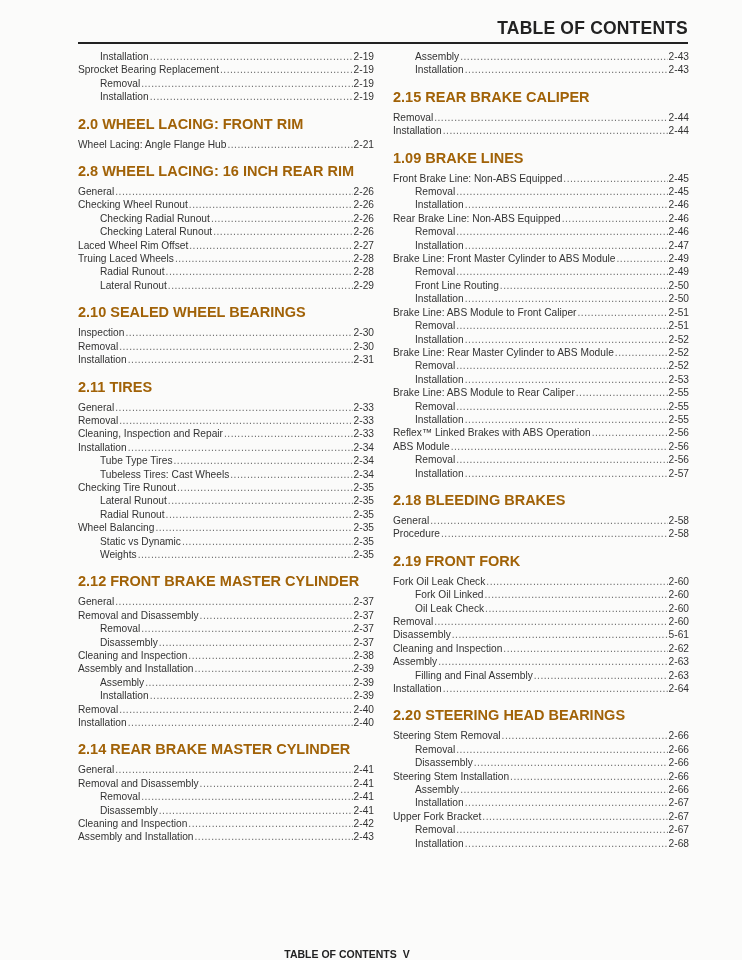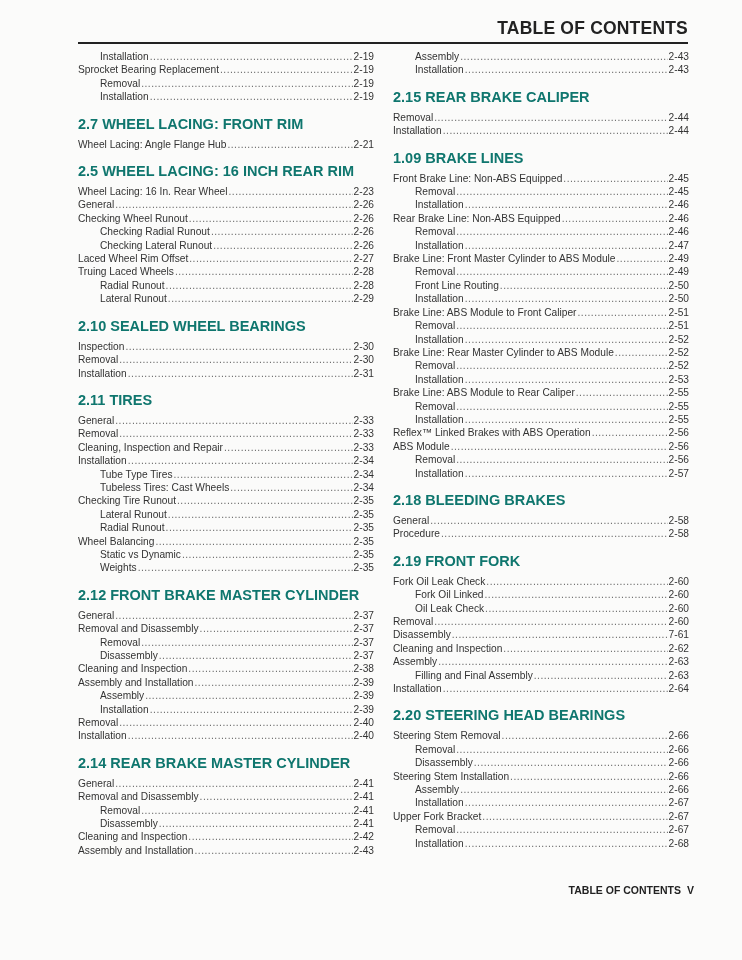--- a/index.html
+++ b/index.html
@@ -20,41 +20,41 @@
   .header-rule {
     position: absolute; left: 78px; top: 42px; width: 610px; height: 2px;
     background: #222;
   }
   .col {
     position: absolute; top: 50px; width: 296px;
   }
   .col.left { left: 78px; }
   .col.right { left: 393px; width: 296px; }
   .section-title {
-    font-size: 14.5px; font-weight: bold; color: #0f766e;
+    font-size: 14.5px; font-weight: bold; color: #a16207;
     margin: 12px 0 5px 0; line-height: 17px;
   }
   .entry {
     display: flex; align-items: baseline;
     font-size: 10.2px; line-height: 13.4px; color: #333;
   }
   .entry.sub { padding-left: 22px; }
   .entry .label { white-space: nowrap; }
   .entry .dots {
     flex: 1; overflow: hidden; white-space: nowrap;
     margin: 0 1px; color: #666;
   }
   .entry .dots::after {
     content: "................................................................................................................................................................";
     letter-spacing: 0.5px;
   }
   .entry .page { white-space: nowrap; }
   .footer {
-    position: absolute; left: 0; top: 884px; width: 694px;
-    text-align: right; font-size: 10.5px; font-weight: bold; color: #222;
+    position: absolute; left: 0; top: 948px; width: 694px;
+    text-align: center; font-size: 10.5px; font-weight: bold; color: #222;
   }
   .footer .num { margin-left: 6px; }
 </style>
 </head>
 <body>
 
 <div class="page-header">TABLE OF CONTENTS</div>
 <div class="header-rule"></div>
 
 <div class="col left">
@@ -74,34 +74,29 @@
         <span class="dots"></span>
         <span class="page">2-19</span>
       </div>
       <div class="entry sub">
         <span class="label">Installation</span>
         <span class="dots"></span>
         <span class="page">2-19</span>
       </div>
     </div>
     <div>
-      <div class="section-title">2.7 WHEEL LACING: FRONT RIM</div>
+      <div class="section-title">2.0 WHEEL LACING: FRONT RIM</div>
       <div class="entry">
         <span class="label">Wheel Lacing: Angle Flange Hub</span>
         <span class="dots"></span>
         <span class="page">2-21</span>
       </div>
     </div>
     <div>
-      <div class="section-title">2.5 WHEEL LACING: 16 INCH REAR RIM</div>
-      <div class="entry">
-        <span class="label">Wheel Lacing: 16 In. Rear Wheel</span>
-        <span class="dots"></span>
-        <span class="page">2-23</span>
-      </div>
+      <div class="section-title">2.8 WHEEL LACING: 16 INCH REAR RIM</div>
     </div>
     <div>
       <div class="entry">
         <span class="label">General</span>
         <span class="dots"></span>
         <span class="page">2-26</span>
       </div>
       <div class="entry">
         <span class="label">Checking Wheel Runout</span>
         <span class="dots"></span>
@@ -485,21 +480,21 @@
         <span class="page">2-60</span>
       </div>
       <div class="entry">
         <span class="label">Removal</span>
         <span class="dots"></span>
         <span class="page">2-60</span>
       </div>
       <div class="entry">
         <span class="label">Disassembly</span>
         <span class="dots"></span>
-        <span class="page">7-61</span>
+        <span class="page">5-61</span>
       </div>
       <div class="entry">
         <span class="label">Cleaning and Inspection</span>
         <span class="dots"></span>
         <span class="page">2-62</span>
       </div>
       <div class="entry">
         <span class="label">Assembly</span>
         <span class="dots"></span>
         <span class="page">2-63</span>

